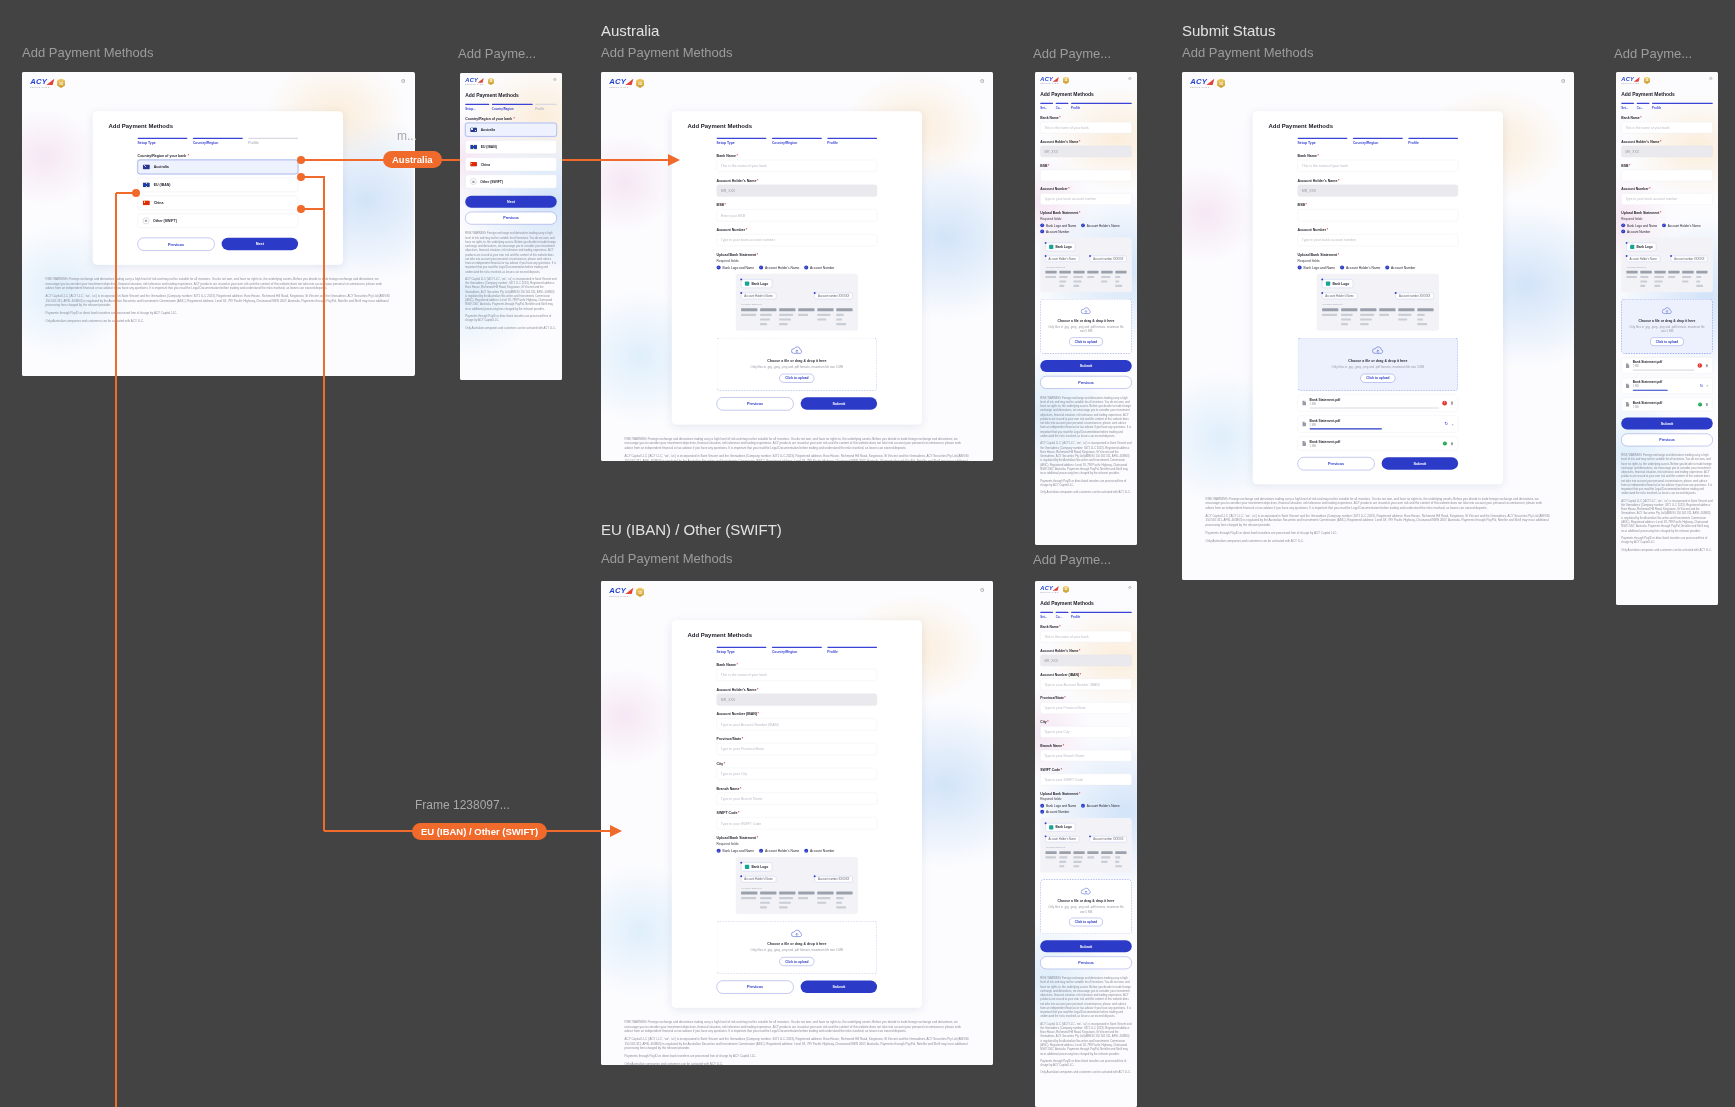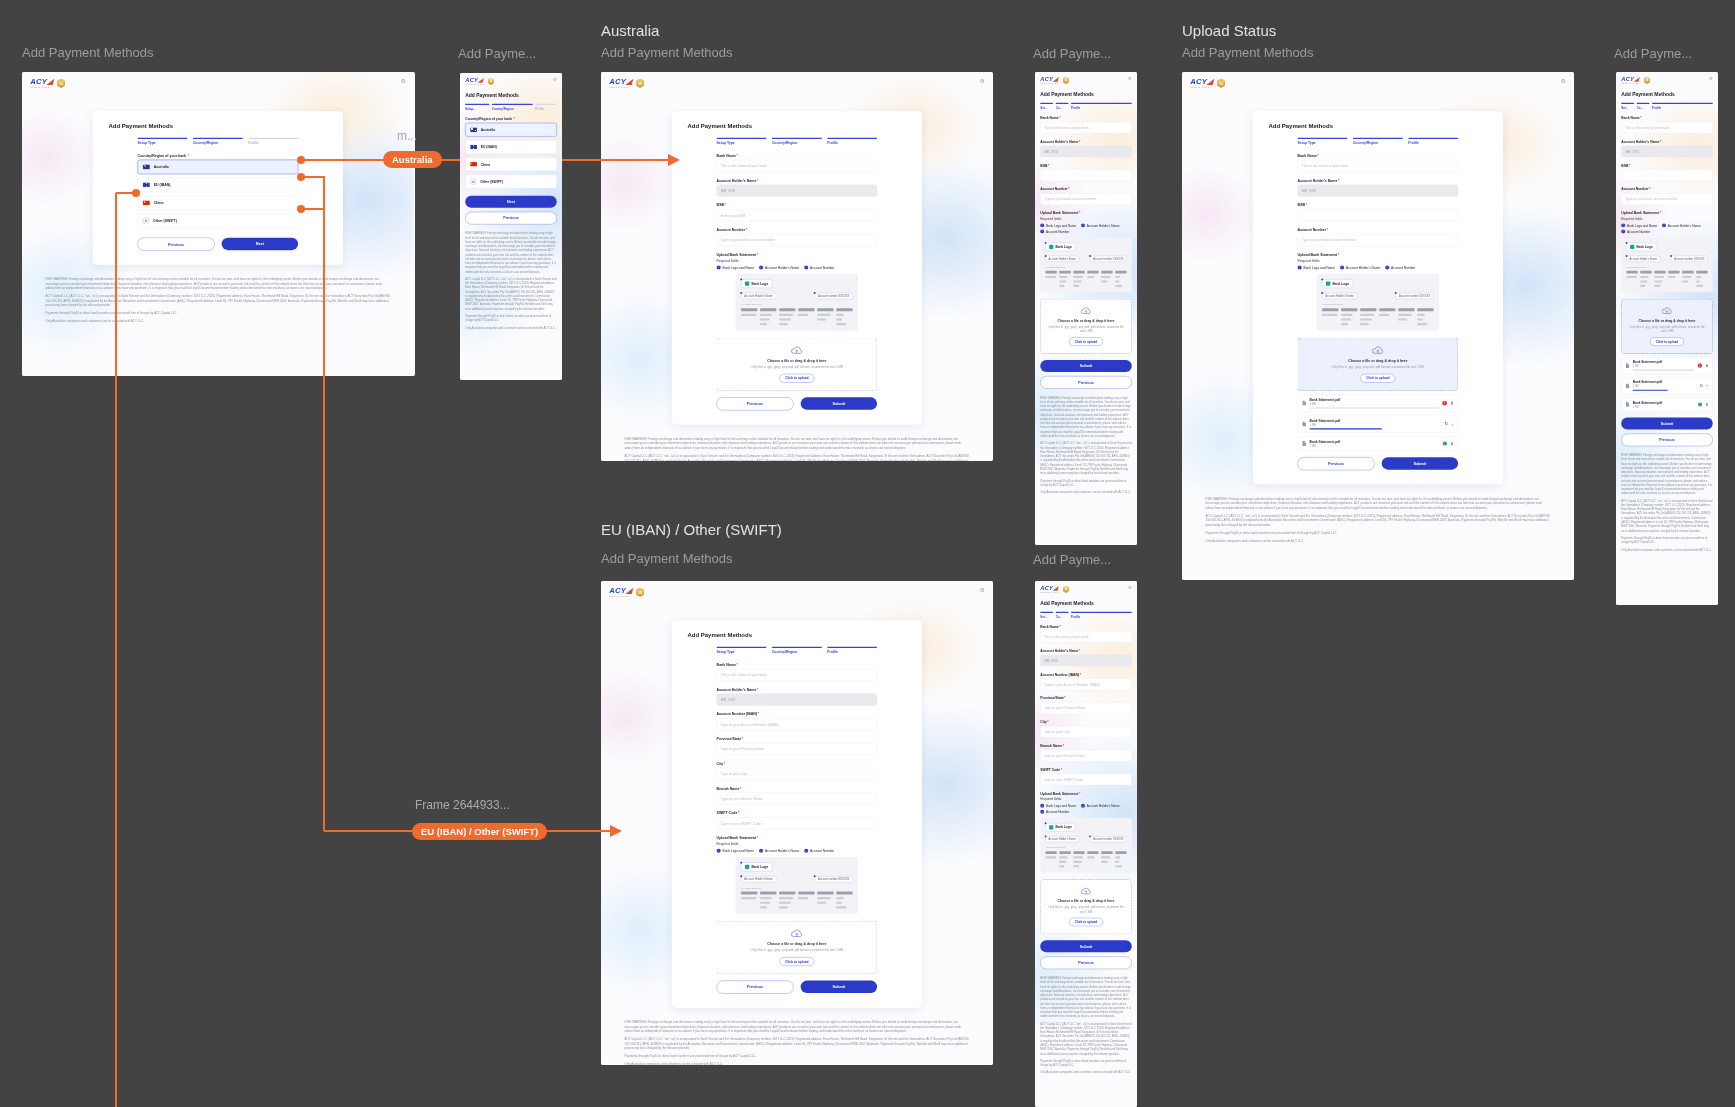--- a/index.html
+++ b/index.html
@@ -163,29 +163,29 @@
     <circle cx="301" cy="160" r="4"></circle>
     <circle cx="301" cy="177" r="4"></circle>
     <circle cx="301" cy="209" r="4"></circle>
     <circle cx="136" cy="193" r="4"></circle>
     <polygon points="668,154 668,166 680,160"></polygon>
     <polygon points="610,825 610,837 622,831"></polygon>
   </g>
 </svg>
 <div class="pill" style="left:383px;top:151px;">Australia</div>
 <div class="pill" style="left:412px;top:823px;">EU (IBAN) / Other (SWIFT)</div>
-<div class="ghost-label" style="left:415px;top:798px;">Frame 2644933...</div>
+<div class="ghost-label" style="left:415px;top:798px;">Frame 1238097...</div>
 <div class="ghost-label" style="left:397px;top:129px;">m...</div>
 
 <div class="frame-label" style="left:22px;top:45px;">Add Payment Methods</div>
 <div class="frame-label" style="left:458px;top:46px;">Add Payme...</div>
 <div class="sec-label" style="left:601px;top:22px;">Australia</div>
 <div class="frame-label" style="left:601px;top:45px;">Add Payment Methods</div>
 <div class="frame-label" style="left:1033px;top:46px;">Add Payme...</div>
-<div class="sec-label" style="left:1182px;top:22px;">Upload Status</div>
+<div class="sec-label" style="left:1182px;top:22px;">Submit Status</div>
 <div class="frame-label" style="left:1182px;top:45px;">Add Payment Methods</div>
 <div class="frame-label" style="left:1614px;top:46px;">Add Payme...</div>
 <div class="sec-label" style="left:601px;top:521px;">EU (IBAN) / Other (SWIFT)</div>
 <div class="frame-label" style="left:601px;top:551px;">Add Payment Methods</div>
 <div class="frame-label" style="left:1033px;top:552px;">Add Payme...</div>
 
 <div class="frame" style="left:22px;top:72px;width:393px;height:304px;">
   <div class="inner d" style="min-height:1118px;">
     <div class="hdr">
       <div class="logos">

